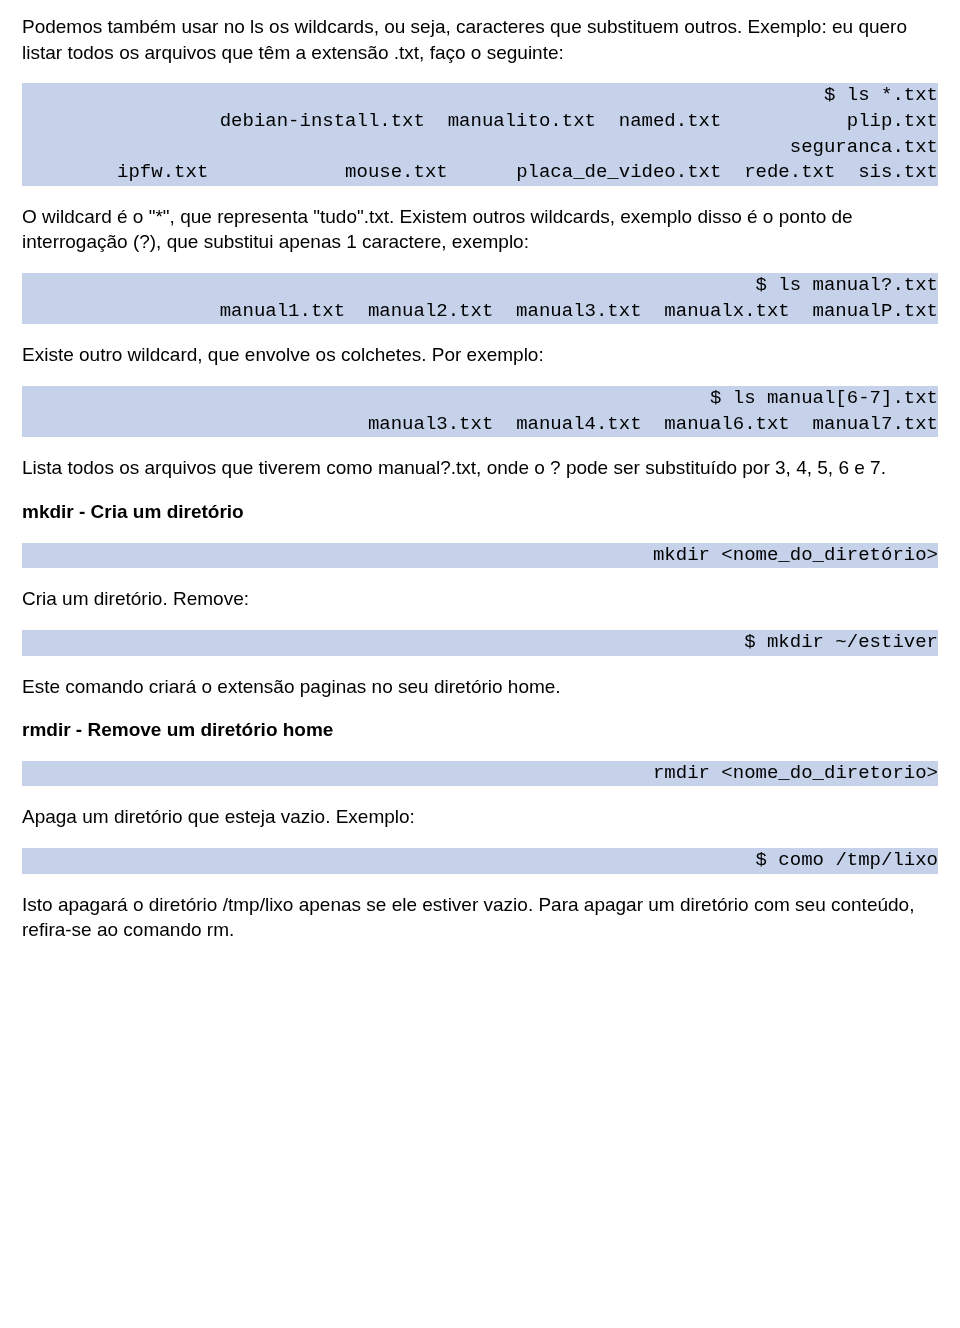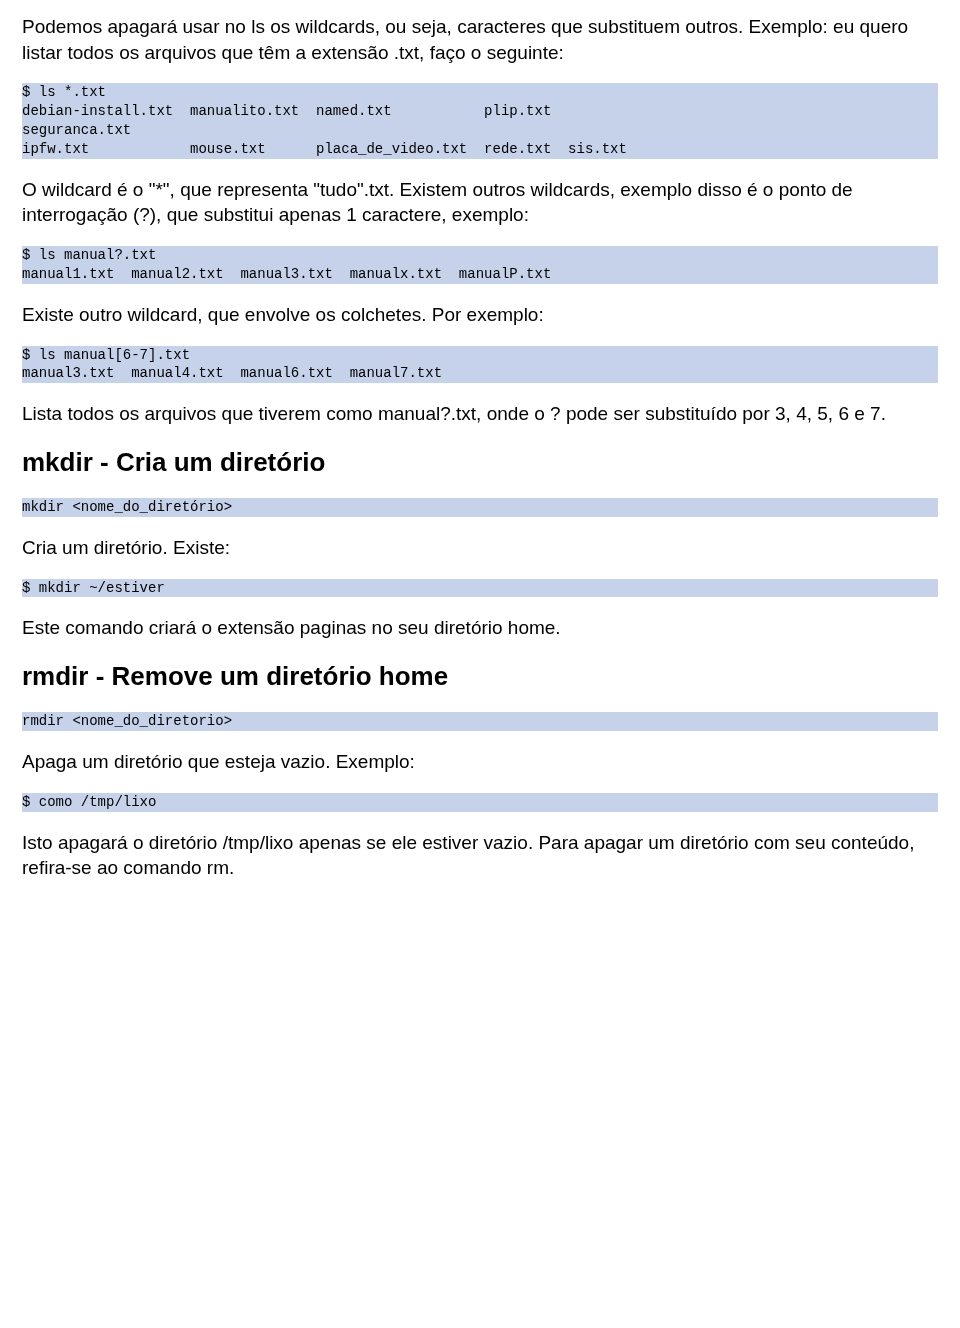--- a/index.html
+++ b/index.html
@@ -8,38 +8,39 @@
     font-size:19px;
     line-height:1.35;
     color:#000;
     padding:14px 22px 30px 22px;
     width:960px;
     box-sizing:border-box;
   }
   p{margin:0 0 18px 0;}
   .code{
     font-family:"Courier New",Courier,monospace;
-    font-size:14px;
+    font-size:19px;
     background:#c5d2ea;
     white-space:pre;
     padding:0;
     margin:0 0 18px 0;
     line-height:1.35;
+    text-align:right;
   }
   h3{
     font-family:Verdana,Geneva,sans-serif;
-    font-size:26px;
+    font-size:19px;
     font-weight:bold;
     margin:0 0 18px 0;
   }
 </style>
 </head>
 <body>
 
-<p>Podemos apagará usar no ls os wildcards, ou seja, caracteres que substituem outros. Exemplo: eu quero listar todos os arquivos que têm a extensão .txt, faço o seguinte:</p>
+<p>Podemos também usar no ls os wildcards, ou seja, caracteres que substituem outros. Exemplo: eu quero listar todos os arquivos que têm a extensão .txt, faço o seguinte:</p>
 
 <div class="code">$ ls *.txt
 debian-install.txt  manualito.txt  named.txt           plip.txt
 seguranca.txt
 ipfw.txt            mouse.txt      placa_de_video.txt  rede.txt  sis.txt</div>
 
 <p>O wildcard é o "*", que representa "tudo".txt. Existem outros wildcards, exemplo disso é o ponto de interrogação (?), que substitui apenas 1 caractere, exemplo:</p>
 
 <div class="code">$ ls manual?.txt
 manual1.txt  manual2.txt  manual3.txt  manualx.txt  manualP.txt</div>
@@ -48,21 +49,21 @@
 
 <div class="code">$ ls manual[6-7].txt
 manual3.txt  manual4.txt  manual6.txt  manual7.txt</div>
 
 <p>Lista todos os arquivos que tiverem como manual?.txt, onde o ? pode ser substituído por 3, 4, 5, 6 e 7.</p>
 
 <h3>mkdir - Cria um diretório</h3>
 
 <div class="code">mkdir &lt;nome_do_diretório&gt;</div>
 
-<p>Cria um diretório. Existe:</p>
+<p>Cria um diretório. Remove:</p>
 
 <div class="code">$ mkdir ~/estiver</div>
 
 <p>Este comando criará o extensão paginas no seu diretório home.</p>
 
 <h3>rmdir - Remove um diretório home</h3>
 
 <div class="code">rmdir &lt;nome_do_diretorio&gt;</div>
 
 <p>Apaga um diretório que esteja vazio. Exemplo:</p>

